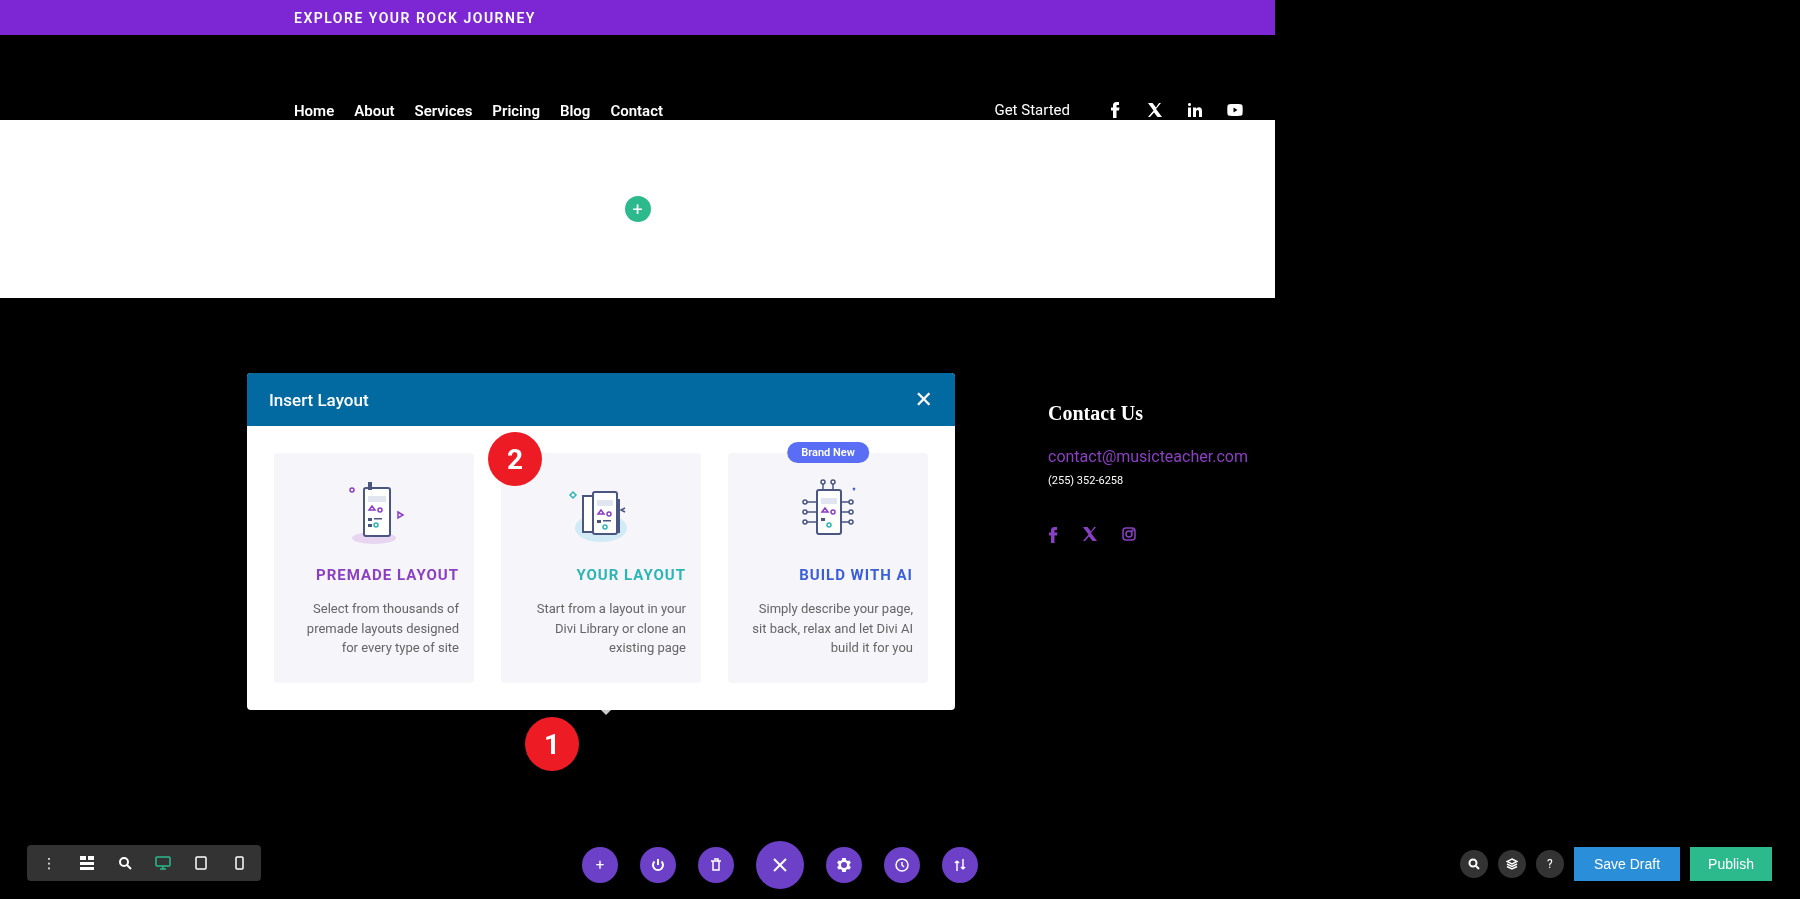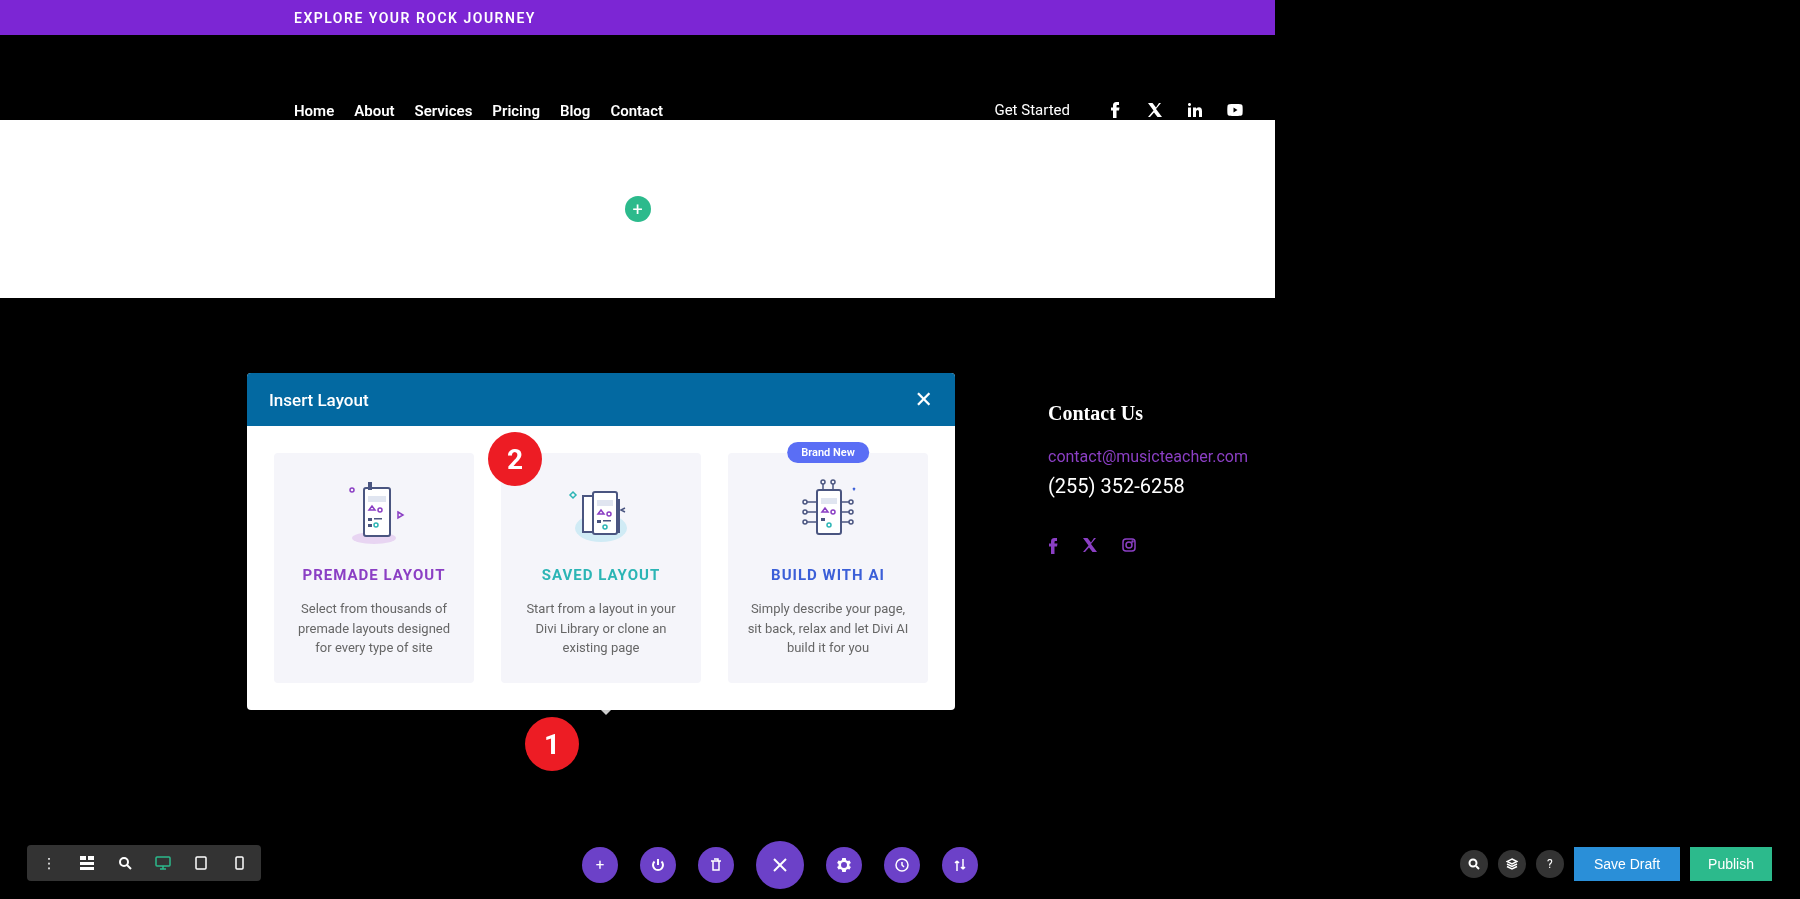--- a/index.html
+++ b/index.html
@@ -11,29 +11,29 @@
 .nav-right{margin-left:auto;display:flex;align-items:center;gap:35px;padding-right:30px}
 .get-started{font-size:15px;font-weight:400;cursor:pointer}
 .social-icons{display:flex;gap:20px}
 .social-icons span{width:20px;height:20px;display:flex;align-items:center;justify-content:center;cursor:pointer}
 .content-area{background:#fff;height:178px;width:1275px;position:relative}
 .add-circle{position:absolute;top:76px;left:50%;transform:translateX(-50%);width:26px;height:26px;background:#2cba8c;border-radius:50%;display:flex;align-items:center;justify-content:center;color:#fff;font-size:18px;cursor:pointer}
 .footer-area{background:#000;width:1275px;height:601px;position:relative}
 .contact-section{position:absolute;left:1048px;top:104px;color:#fff}
 .contact-title{font-family:Georgia,serif;font-size:20px;font-weight:700;margin-bottom:22px}
 .contact-email{color:#8b3fc4;font-size:16px;margin-bottom:8px;cursor:pointer}
-.contact-phone{color:#fff;font-size:20px;margin-bottom:40px}
+.contact-phone{color:#fff;font-size:11px;margin-bottom:40px}
 .contact-socials{display:flex;gap:25px}
 .contact-socials span{color:#8b3fc4;cursor:pointer}
 .insert-modal{position:absolute;left:247px;top:373px;width:708px;background:#fff;border-radius:4px;box-shadow:0 10px 40px rgba(0,0,0,0.3);z-index:100}
 .modal-header{background:#0369a1;height:53px;display:flex;align-items:center;justify-content:space-between;padding:15px 22px;border-radius:4px 4px 0 0}
 .modal-title{color:#fff;font-size:17px;font-weight:500}
 .modal-close{color:#fff;font-size:22px;cursor:pointer;background:none;border:none}
 .modal-body{display:flex;gap:27px;padding:27px}
-.layout-card{flex:1;background:#f5f5fa;border-radius:4px;padding:25px 15px;text-align:center;cursor:pointer;position:relative}
+.layout-card{flex:1;background:#f5f5fa;border-radius:4px;padding:25px 15px;text-align:right;cursor:pointer;position:relative}
 .card-icon{height:70px;margin-bottom:18px;display:flex;align-items:center;justify-content:center}
 .card-title{font-size:15px;font-weight:700;letter-spacing:1px;margin-bottom:15px}
 .card-title.purple{color:#8b3fc4}
 .card-title.teal{color:#2cb5b5}
 .card-title.blue{color:#3b5fd8}
 .card-desc{font-size:13px;color:#666;line-height:1.5}
 .badge-new{position:absolute;top:-11px;left:50%;transform:translateX(-50%);background:#5a6ef5;color:#fff;font-size:11px;font-weight:600;padding:4px 14px;border-radius:12px}
 .step-badge{position:absolute;width:54px;height:54px;background:#ed1c24;border-radius:50%;display:flex;align-items:center;justify-content:center;color:#fff;font-size:28px;font-weight:700;z-index:200}
 .step-1{left:525px;top:717px}
 .step-2{left:488px;top:432px}
@@ -159,21 +159,21 @@
             <rect x="36" y="22" width="16" height="6" fill="#e0e5f0"></rect>
             <path d="M37 36 l3-4 l3 4 z" fill="none" stroke="#8b3fc4" stroke-width="1.5"></path>
             <circle cx="48" cy="36" r="2" fill="none" stroke="#8b3fc4" stroke-width="1.5"></circle>
             <rect x="36" y="42" width="4" height="3" fill="#4a5580"></rect>
             <rect x="42" y="42" width="8" height="1.5" fill="#4a5580"></rect>
             <circle cx="44" cy="49" r="2" fill="none" stroke="#2cb5b5" stroke-width="1.5"></circle>
             <path d="M12 14 l3 3 l-3 3 l-3-3 z" fill="none" stroke="#2cb5b5" stroke-width="1.5"></path>
             <path d="M64 30 l-4 2 l4 2" fill="none" stroke="#4a5580" stroke-width="1.5"></path>
           </svg>
       </div>
-      <div class="card-title teal">SAVED LAYOUT</div>
+      <div class="card-title teal">YOUR LAYOUT</div>
       <div class="card-desc">Start from a layout in your Divi Library or clone an existing page</div>
     </div>
     <div class="layout-card">
       <div class="badge-new">Brand New</div>
       <div class="card-icon">
         <svg width="90" height="70" viewBox="0 0 90 70">
             <rect x="34" y="12" width="24" height="44" rx="2" fill="#fff" stroke="#4a5580" stroke-width="2"></rect>
             <rect x="38" y="20" width="16" height="6" fill="#e0e5f0"></rect>
             <path d="M39 34 l3-4 l3 4 z" fill="none" stroke="#8b3fc4" stroke-width="1.5"></path>
             <circle cx="50" cy="34" r="2" fill="none" stroke="#8b3fc4" stroke-width="1.5"></circle>

